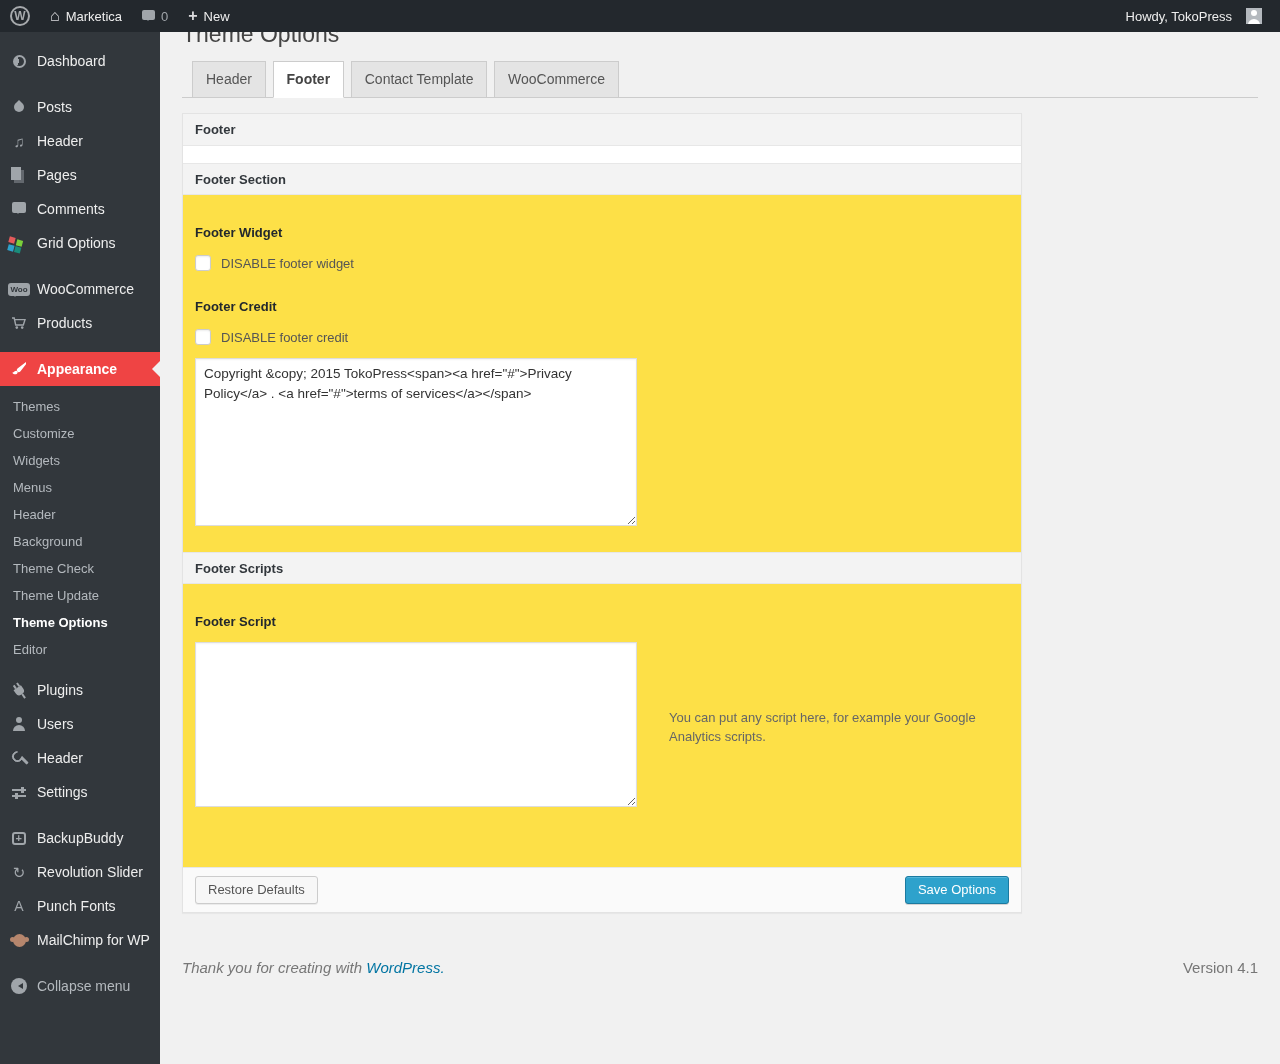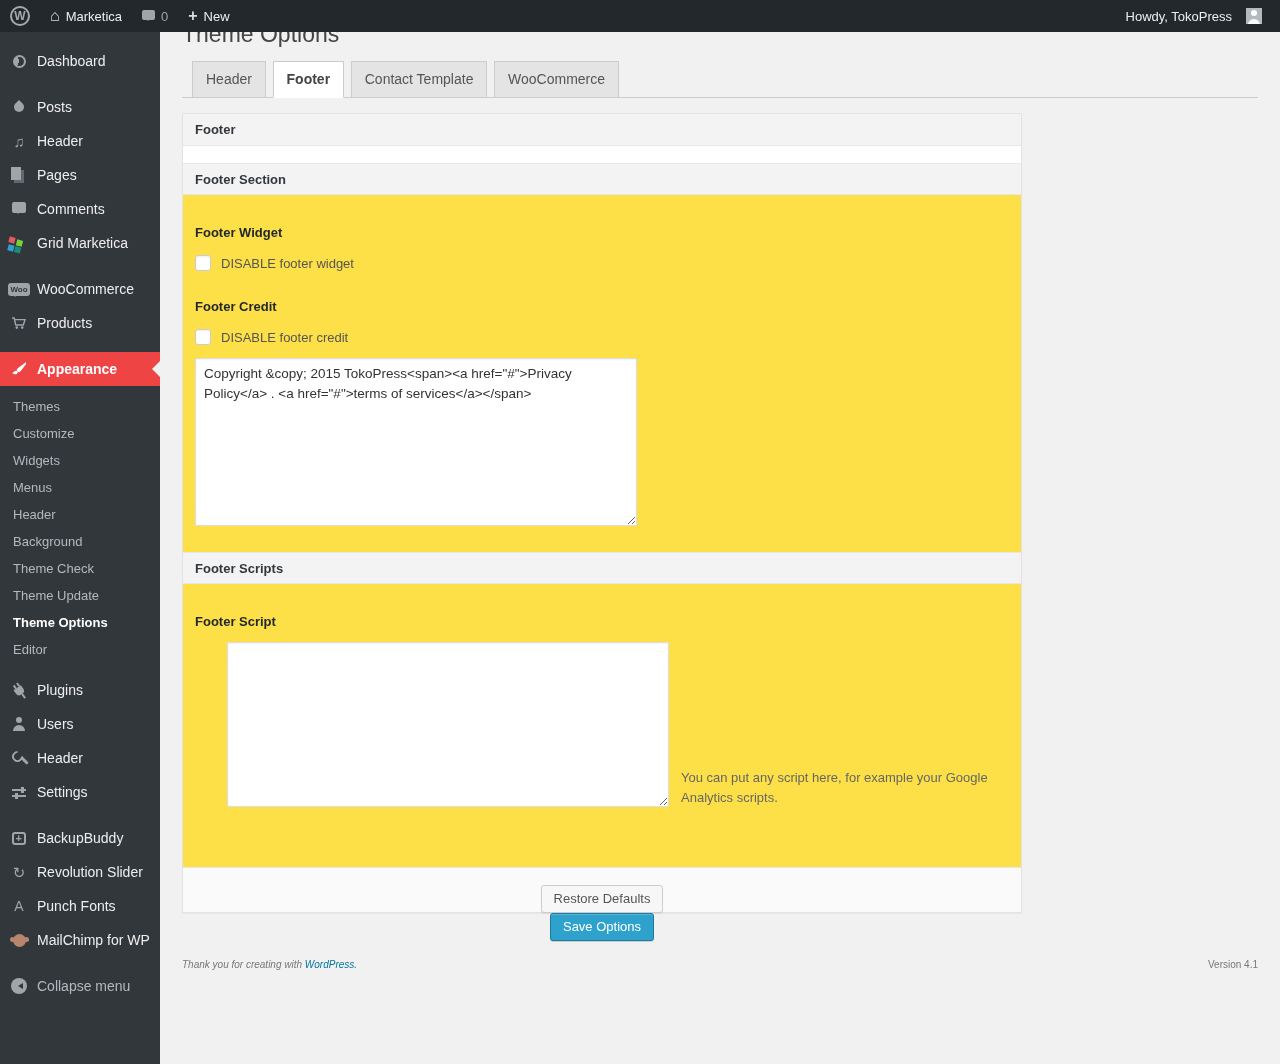--- a/index.html
+++ b/index.html
@@ -90,32 +90,32 @@
   .strip { height:17px; background:#fff; }
   .body { background:#fde047; padding:2px 12px 26px; }
   .flabel { font-weight:bold; font-size:13px; color:#23282d; margin-top:28px; }
   .checkrow { display:flex; align-items:center; margin-top:15px; color:#555; cursor:default; }
   .cb { width:16px; height:16px; border:1px solid #ccc; border-radius:3px; background:#fff; margin-right:10px;
     box-shadow:inset 0 1px 2px rgba(0,0,0,.07); cursor:pointer; flex:none; }
   textarea.field { width:442px; height:168px; border:1px solid #ddd; margin-top:13px; padding:5px 8px;
     font-family:"Liberation Sans", sans-serif; font-size:13.5px; color:#333; line-height:1.45;
     box-shadow:inset 0 1px 2px rgba(0,0,0,.05); outline:none; display:block; }
   textarea.field.script { height:165px; }
-  .script-row { display:flex; align-items:flex-end; gap:12px;margin-left:32px; }
+  .script-row { display:flex; align-items:center; gap:32px; }
   .help { width:310px; margin-top:18px; color:#666; font-size:13px; line-height:1.5; }
   .body.scripts { padding-bottom:60px; }
-  .actions { display:flex; justify-content:space-between; align-items:center; padding:17px 12px;
-    border-top:1px solid #e7e7e7; background:#fafafa; height:45px;flex-direction:column; }
+  .actions { display:flex; justify-content:space-between; align-items:center; padding:4px 12px;
+    border-top:1px solid #e7e7e7; background:#fafafa; height:45px; }
   .btn { display:inline-block; padding:0 12px; height:28px; line-height:26px; border-radius:3px; font-size:13px;
     cursor:pointer; font-family:"Liberation Sans", sans-serif; }
   .btn-secondary { background:#f7f7f7; border:1px solid #ccc; color:#555; box-shadow:0 1px 0 rgba(0,0,0,.06); }
   .btn-primary { background:#2ea2cc; border:1px solid #1b7aa0; color:#fff;
     box-shadow:inset 0 1px 0 rgba(120,200,230,.5), 0 1px 0 rgba(0,0,0,.15); }
 
-  .page-footer { display:flex; justify-content:space-between; align-items:baseline; margin-top:46px; color:#777; font-size:10px; }
+  .page-footer { display:flex; justify-content:space-between; align-items:baseline; margin-top:46px; color:#777; font-size:15px; }
   .thanks { font-style:italic; }
   .thanks a { color:#0074a2; text-decoration:none; cursor:pointer; }
 </style>
 </head>
 <body>
 
 <div id="adminbar">
   <div class="ab-left">
     <div class="ab-item">
       <span class="ab-wp">W</span>
@@ -168,21 +168,21 @@
   <div class="mi">
     <span class="ic">
         <span class="g-bub"></span>
       </span>
     <span>Comments</span>
   </div>
   <div class="mi">
     <span class="ic">
         <span class="g-grid"></span>
       </span>
-    <span>Grid Marketica</span>
+    <span>Grid Options</span>
   </div>
   <div class="sep"></div>
   <div class="mi">
     <span class="ic">
         <span class="g-woo">Woo</span>
       </span>
     <span>WooCommerce</span>
   </div>
   <div class="mi">
     <span class="ic">

